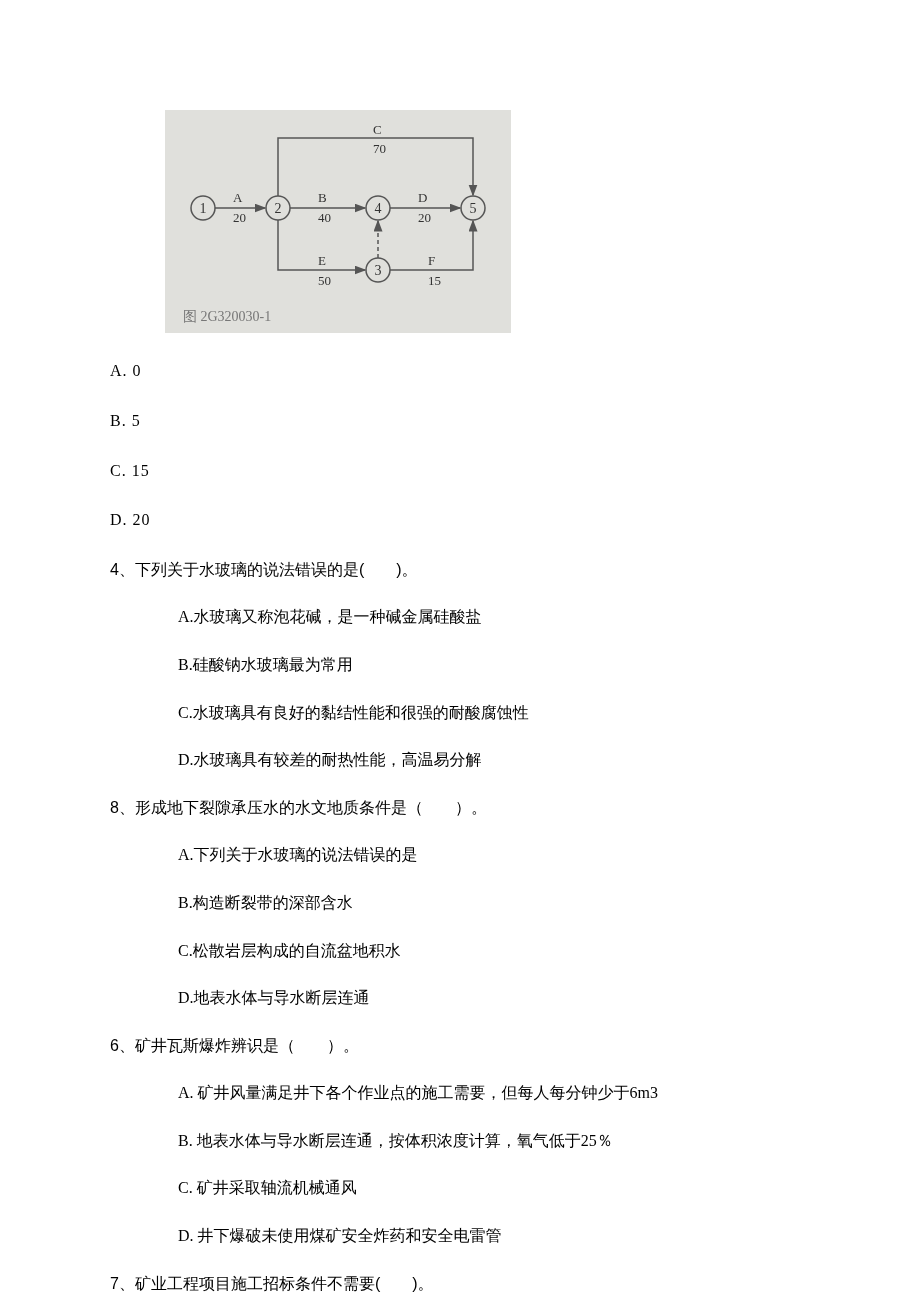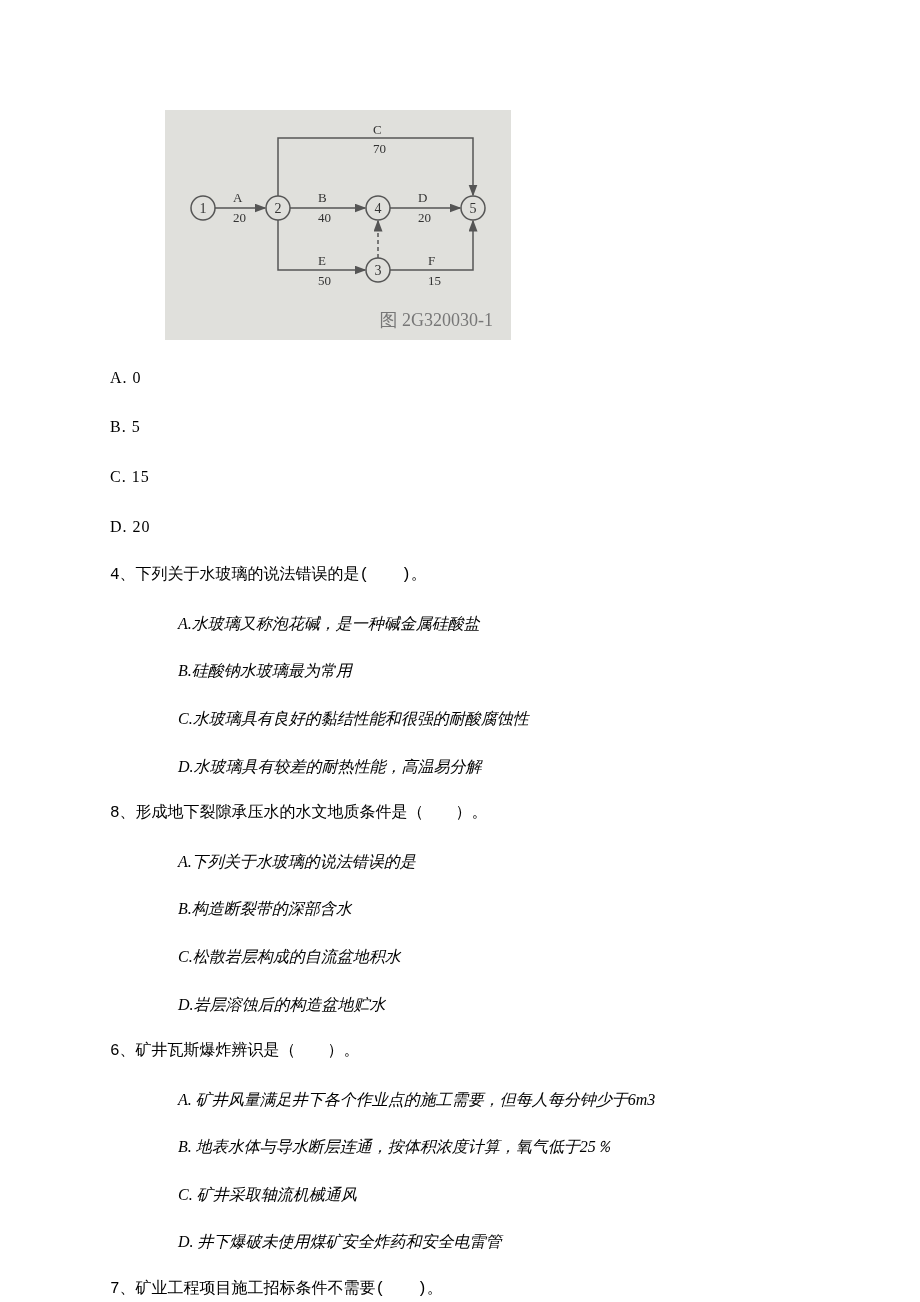--- a/index.html
+++ b/index.html
@@ -17,44 +17,43 @@
       margin-bottom: 25px;
     }
     .diagram {
       background: #e0e0dc;
       padding: 10px 18px 5px 18px;
       display: inline-block;
       border: none;
     }
     .diagram svg { display: block; }
     .diagram-caption {
-      text-align: right;
+      text-align: left;
       color: #777;
-      font-size: 18px;
+      font-size: 14px;
       margin-top: 6px;
       font-family: "SimSun", serif;
     }
     .opt {
       margin-bottom: 24px;
       font-family: "SimSun", serif;
       letter-spacing: 1px;
     }
     .opt .lbl {
       font-family: "Times New Roman", serif;
     }
     .question {
       margin-top: 10px;
       margin-bottom: 22px;
-      font-family: Liberation Mono, monospace;
+      font-family: Liberation Sans, sans-serif;
     }
     .qopt {
       margin-left: 68px;
       margin-bottom: 22px;
       font-family: "SimSun", serif;
-      font-style: italic;
     }
     .footer {
       text-align: center;
       margin-top: 4px;
       font-size: 15px;
     }
   </style>
 </head>
 <body>
 
@@ -120,21 +119,21 @@
 <div class="question">4、下列关于水玻璃的说法错误的是(　　)。</div>
 <div class="qopt">A.水玻璃又称泡花碱，是一种碱金属硅酸盐</div>
 <div class="qopt">B.硅酸钠水玻璃最为常用</div>
 <div class="qopt">C.水玻璃具有良好的黏结性能和很强的耐酸腐蚀性</div>
 <div class="qopt">D.水玻璃具有较差的耐热性能，高温易分解</div>
 
 <div class="question">8、形成地下裂隙承压水的水文地质条件是（　　）。</div>
 <div class="qopt">A.下列关于水玻璃的说法错误的是</div>
 <div class="qopt">B.构造断裂带的深部含水</div>
 <div class="qopt">C.松散岩层构成的自流盆地积水</div>
-<div class="qopt">D.岩层溶蚀后的构造盆地贮水</div>
+<div class="qopt">D.地表水体与导水断层连通</div>
 
 <div class="question">6、矿井瓦斯爆炸辨识是（　　）。</div>
 <div class="qopt">A. 矿井风量满足井下各个作业点的施工需要，但每人每分钟少于6m3</div>
 <div class="qopt">B. 地表水体与导水断层连通，按体积浓度计算，氧气低于25％</div>
 <div class="qopt">C. 矿井采取轴流机械通风</div>
 <div class="qopt">D. 井下爆破未使用煤矿安全炸药和安全电雷管</div>
 
 <div class="question" style="margin-bottom:2px">7、矿业工程项目施工招标条件不需要(　　)。</div>
 
 <div class="footer">第 2 页 共 14 页</div>

